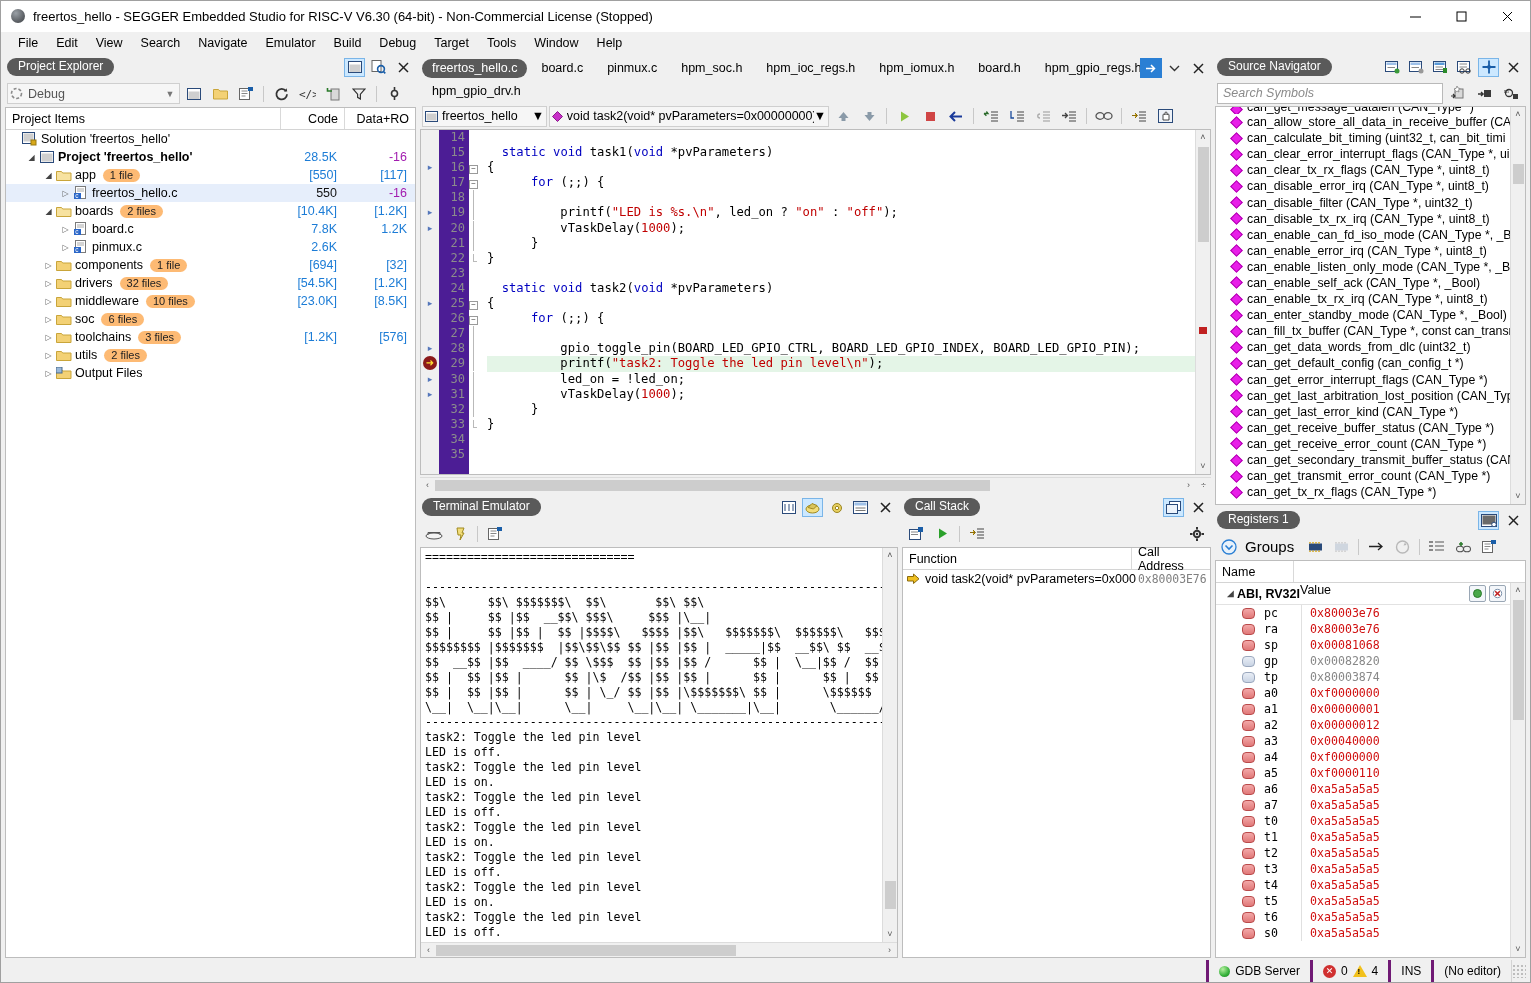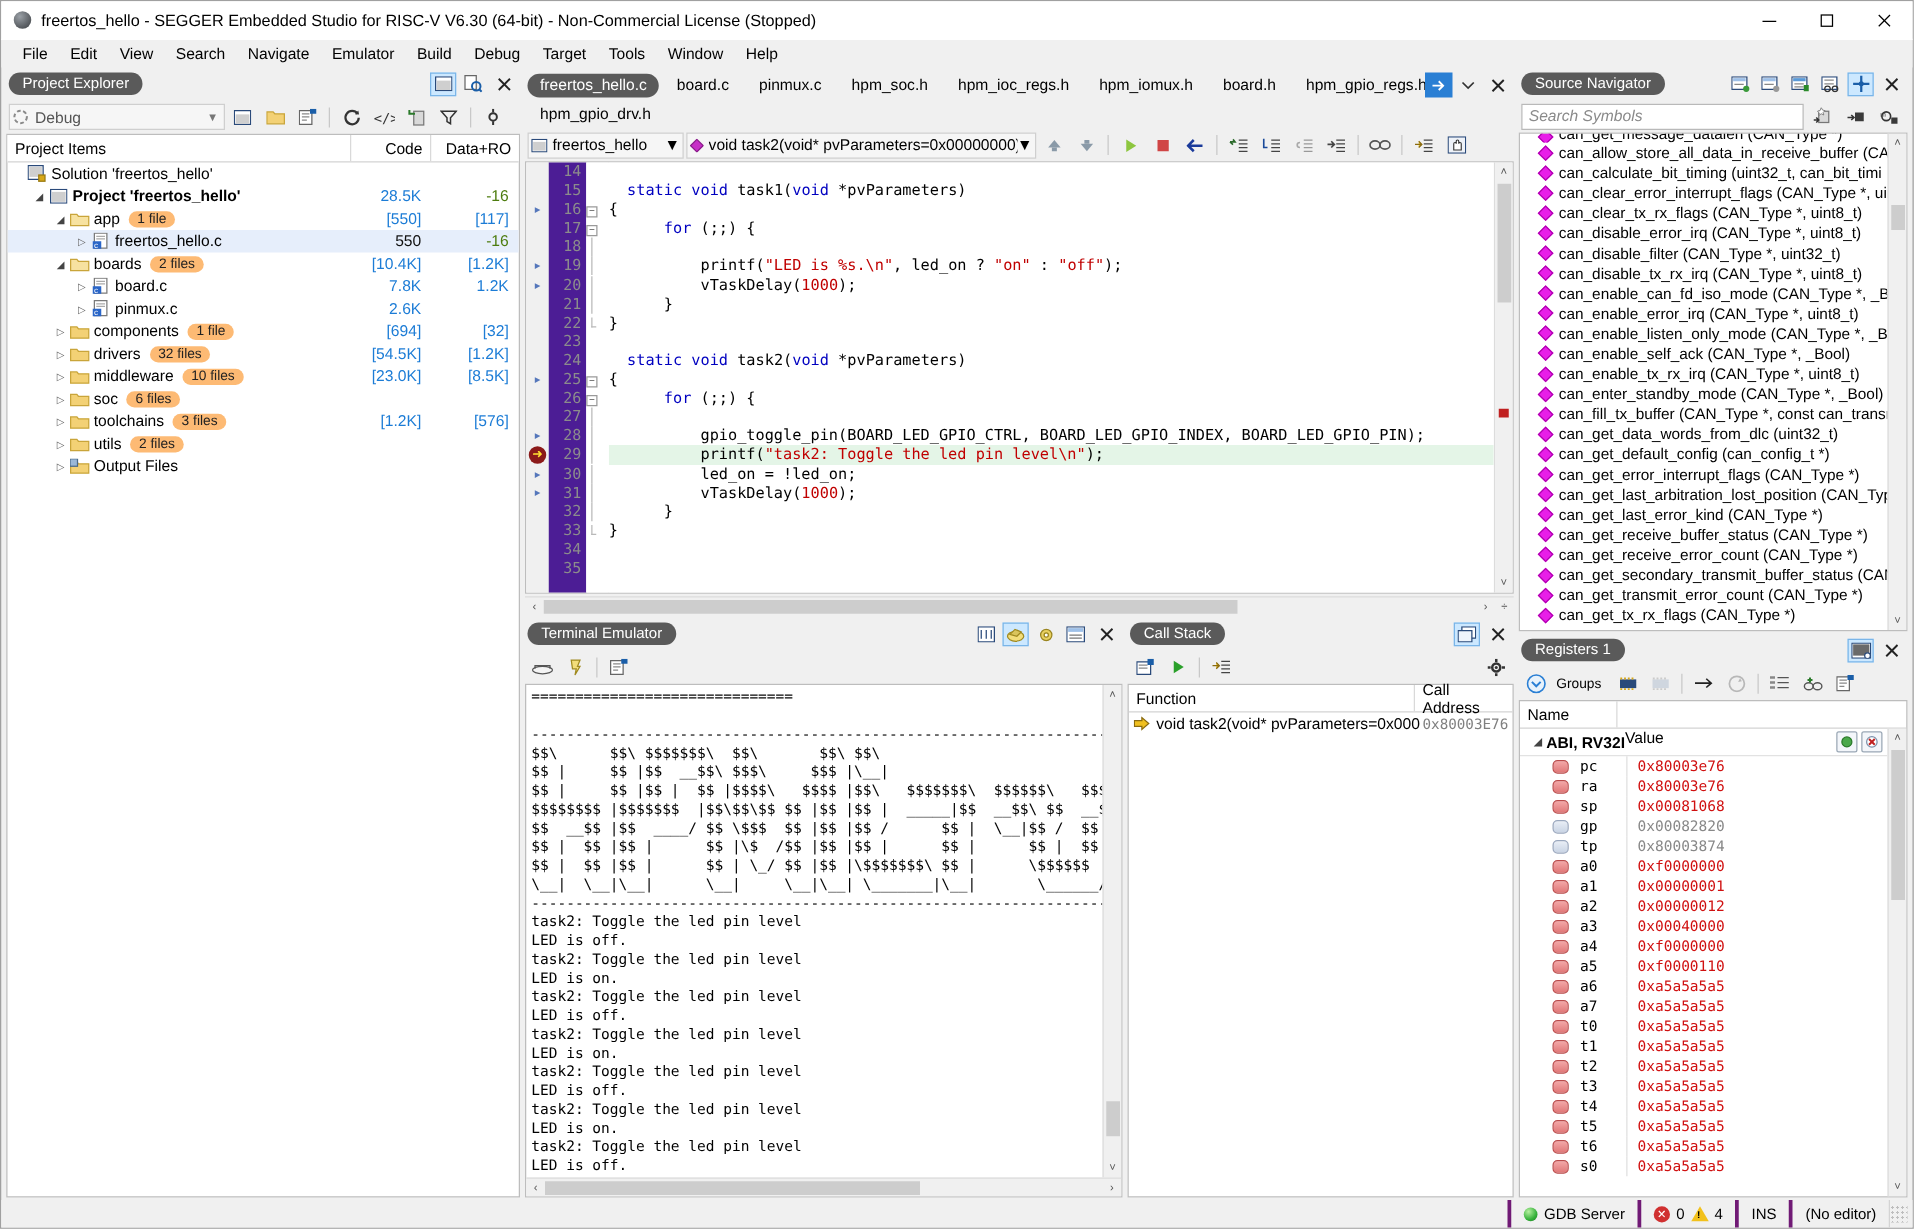--- a/index.html
+++ b/index.html
@@ -60,21 +60,21 @@
   .th { display:flex; align-items:center; padding:0 6px; border-right:1px solid #d9d9d9; }
   .th.c1 { flex:1 1 auto; }
   .th.c2 { width:64px; justify-content:flex-end; }
   .th.c3 { width:70px; justify-content:flex-end; border-right:none; }
   .tree-rows { flex:1 1 auto; overflow:hidden; }
   .trow { display:flex; height:18px; align-items:center; font-size:12.5px; }
   .trow.sel { background:#e6eefb; }
   .tcell-name { flex:1 1 auto; display:flex; align-items:center; overflow:hidden; white-space:nowrap; }
   .tcell-num { width:64px; text-align:right; padding-right:8px; color:#1c7cd6; }
   .tcell-num2 { width:70px; text-align:right; padding-right:8px; color:#1c7cd6; }
-  .tcell-num2.green { color:#4d7c0f; }
+  .tcell-num2.green { color:#a21caf; }
   .tcell-num.plain { color:#111; }
   .arrow { width:13px; text-align:center; color:#666; font-size:8px; flex:0 0 auto;}
   .arrow.open { color:#444; }
   .ico { width:17px; height:15px; margin-right:3px; flex:0 0 auto; display:flex; align-items:center; justify-content:center;}
   .badge { background:#fdba74; border-radius:8px; padding:0px 7px 1px 7px; font-size:11px; margin-left:7px; color:#222; }
   .bold { font-weight:bold; }
 
   
   .center-col { flex:1 1 auto; display:flex; flex-direction:column; min-width:0; min-height:0; }
   .editor-panel { flex:0 0 auto; height:440px; display:flex; flex-direction:column; min-width:0;}
@@ -1160,21 +1160,21 @@
             </div>
           </div>
         </div>
         <div class="toolbar2">
           <div class="tbtn">
             <svg width="16" height="16">
                 <circle cx="8" cy="8" r="7" fill="#e8f2fb" stroke="#2a7fd4" stroke-width="1.3"></circle>
                 <path d="M4.5 6.5L8 10l3.5-3.5" fill="none" stroke="#2a7fd4" stroke-width="1.6"></path>
               </svg>
           </div>
-          <div style="font-size:11px; padding:0 7px 0 2px;">Groups</div>
+          <div style="font-size:15px; padding:0 7px 0 2px;">Groups</div>
           <div class="tbtn">
             <svg width="17" height="12">
                 <rect x="2" y="2.5" width="13" height="7" fill="#2a4a7a"></rect>
                 <path d="M3 1v1.5M6 1v1.5M9 1v1.5M12 1v1.5M3 9.5V11M6 9.5V11M9 9.5V11M12 9.5V11" stroke="#d8a818" stroke-width="1.5"></path>
               </svg>
           </div>
           <div class="tbtn">
             <svg width="17" height="12">
                 <rect x="2" y="2.5" width="13" height="7" fill="#cfd6df"></rect>
                 <path d="M3 1v1.5M6 1v1.5M9 1v1.5M12 1v1.5M3 9.5V11M6 9.5V11M9 9.5V11M12 9.5V11" stroke="#cbcbcb" stroke-width="1.5"></path>

